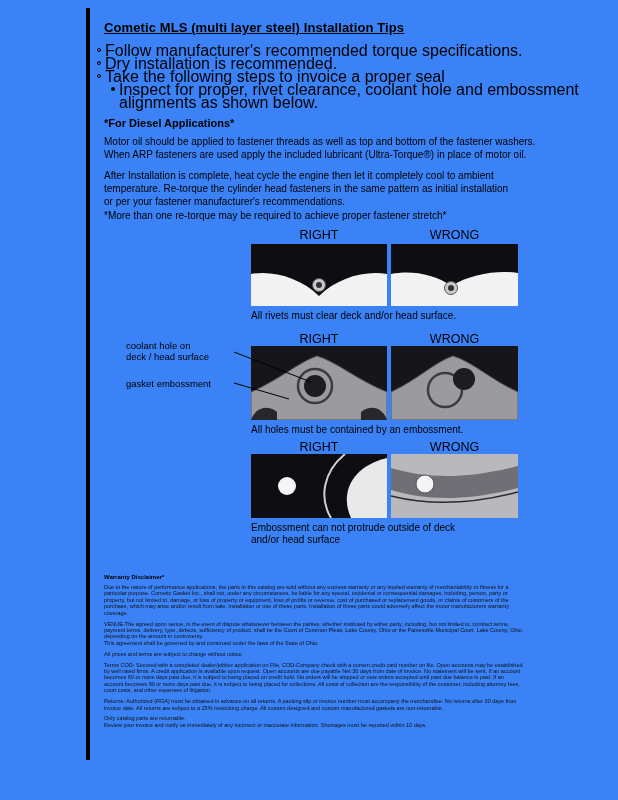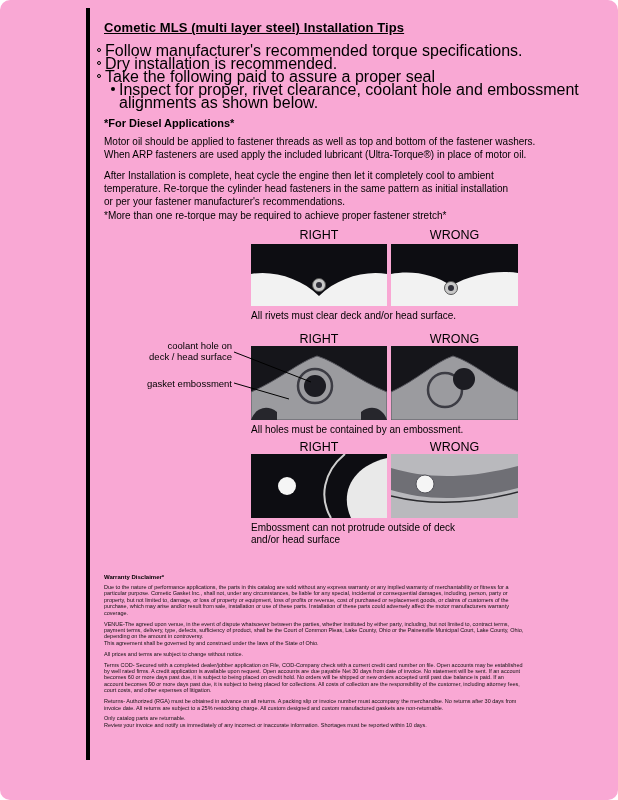--- a/index.html
+++ b/index.html
@@ -2,21 +2,21 @@
 <html><head>
 <meta charset="utf-8">
 <style>
   * { margin:0; padding:0; box-sizing:border-box; }
   html,body { background:#ffffff; }
   body {
     width:618px; height:800px; position:relative;
     font-family:"Liberation Sans", sans-serif; color:#000;
     overflow:hidden;
   }
-  .page { position:absolute; inset:0; background:#f9a8d4;border-radius:10px; }
+  .page { position:absolute; inset:0; background:#3b82f6; }
   .margin-line { position:absolute; left:86px; top:8px; width:4px; height:752px; background:#000; }
 
   .title { position:absolute; left:104px; top:20px; font-size:13px; font-weight:bold; text-decoration:underline; letter-spacing:.1px; }
 
   .bullets { position:absolute; left:97px; top:44px; font-size:16px; line-height:13px; }
   .bullet { display:flex; align-items:flex-start; }
   .bullet .marker { flex:0 0 auto; width:4px; height:4px; border:1px solid #000; border-radius:50%; margin:3.8px 4px 0 0; }
   .bullet.sub { margin-left:14px; }
   .bullet.sub .marker { background:#000; width:4px; height:4px; border:none; margin-top:4.2px; }
 
@@ -25,21 +25,21 @@
   .p1 { top:135px; }
   .p2 { top:169px; }
   .p-note { top:209px; }
 
   .diagrams { position:absolute; left:14px; top:228px; width:618px; height:330px; }
   .hdr { position:absolute; font-size:12.5px; text-align:center; }
   .hdr.col-r { left:237px; width:136px; }
   .hdr.col-w { left:377px; width:127px; }
   .panel { position:absolute; display:block; }
   .caption { position:absolute; left:237px; width:280px; font-size:10px; line-height:12px; white-space:pre-line; }
-  .dlabel { position:absolute; left:112px; width:106px; font-size:9.5px; line-height:11px; text-align:right; white-space:pre-line; }
+  .dlabel { position:absolute; left:112px; width:106px; font-size:9.5px; line-height:11px; text-align:left; white-space:pre-line; }
   .leader-overlay { position:absolute; left:0; top:0; width:618px; height:330px; pointer-events:none; }
 
   .warranty { position:absolute; left:104px; top:574px; width:420px; }
   .w-head { font-size:6px; font-weight:bold; margin-bottom:4px; }
   .w-para { font-size:5.5px; line-height:6.4px; margin-bottom:4.5px; white-space:pre-line; color:#111; }
 
   .footer-code { position:absolute; left:386px; top:758px; font-size:12.5px; letter-spacing:.2px;margin-top:48px; }
 </style>
 </head>
 <body>
@@ -53,21 +53,21 @@
     <div class="bullet">
       <span class="marker"></span>
       <span>Follow manufacturer's recommended torque specifications.</span>
     </div>
     <div class="bullet">
       <span class="marker"></span>
       <span>Dry installation is recommended.</span>
     </div>
     <div class="bullet">
       <span class="marker"></span>
-      <span>Take the following paid to assure a proper seal</span>
+      <span>Take the following steps to invoice a proper seal</span>
     </div>
     <div class="bullet sub">
       <span class="marker"></span>
       <span>Inspect for proper, rivet clearance, coolant hole and embossment alignments as shown below.</span>
     </div>
   </div>
 
   <h2 class="diesel-heading">*For Diesel Applications*</h2>
   <p class="body-para p1">Motor oil should be applied to fastener threads as well as top and bottom of the fastener washers.
 When ARP fasteners are used apply the included lubricant (Ultra-Torque®) in place of motor oil.</p>

